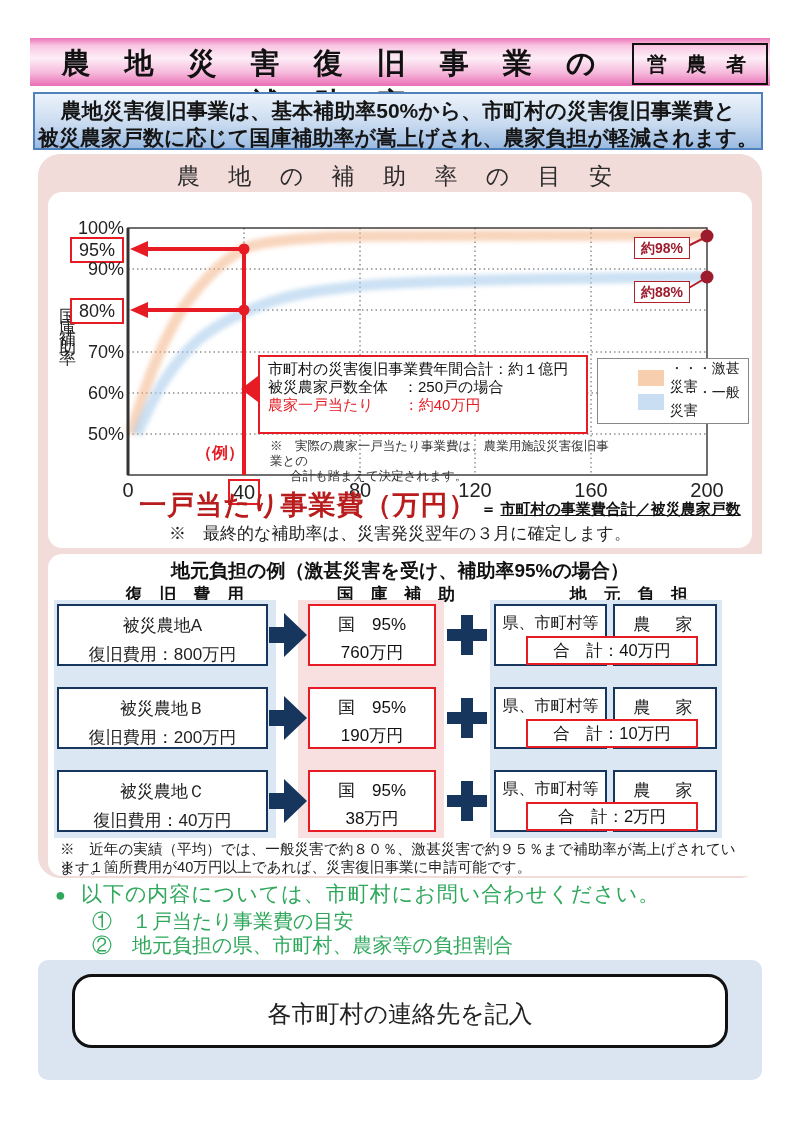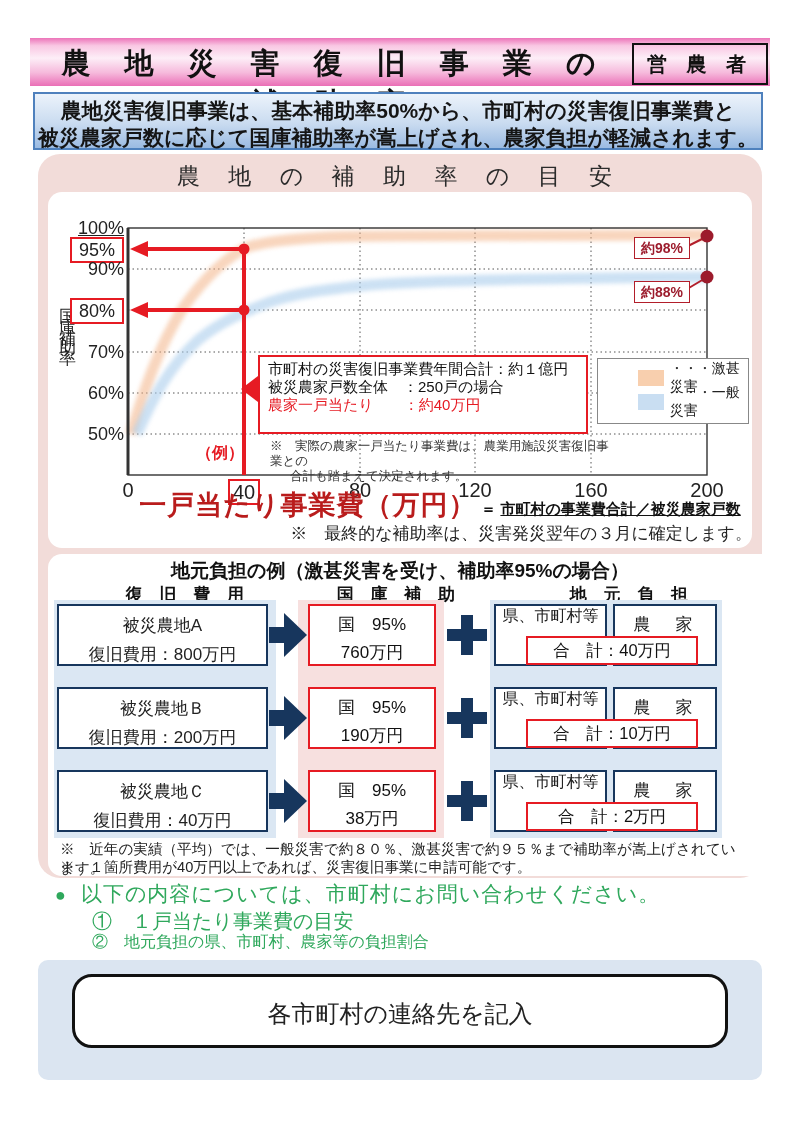--- a/index.html
+++ b/index.html
@@ -51,21 +51,21 @@
   .legend .sw.blue{background:#c9def2;}
   .legend .ltxt{font-size:14px;color:#222;}
 
   .endlabel{width:54px;height:20px;border:1.5px solid #b21e2a;color:#9c1b2c;background:#fff;
     font-size:14px;font-weight:bold;text-align:center;line-height:20px;}
 
   .xaxis-label{left:80px;top:295px;width:624px;text-align:center;white-space:nowrap;}
   .xaxis-label .big{font-size:27px;font-weight:bold;color:#b91c1c;letter-spacing:1px;}
   .xaxis-label .small{font-size:15px;font-weight:bold;color:#111;text-decoration:underline;}
   .xaxis-label .eq{font-size:15px;font-weight:bold;color:#111;}
-  .chart-note{left:0;top:330px;width:704px;text-align:right;font-size:17px;color:#222;}
+  .chart-note{left:0;top:330px;width:704px;text-align:center;font-size:17px;color:#222;}
 
   
   .diagbox{left:48px;top:554px;width:784px;height:322px;background:#ffffff;border-radius:14px;}
   .diag-title{left:0;top:4px;width:704px;text-align:center;font-size:19px;font-weight:bold;color:#111;}
   .colhead{top:29px;width:180px;text-align:right;font-size:17px;font-weight:bold;letter-spacing:6px;color:#111;}
   .band{top:46px;height:238px;}
   .band.blue{background:#dbe7f3;}
   .band.pink{background:#f7e0df;}
   .exrow{left:0;width:704px;height:62px;}
   .wbox{border:2px solid #17365d;background:#fff;box-sizing:border-box;text-align:center;color:#222;}
@@ -74,32 +74,32 @@
   .costbox .ct{margin-top:6px;font-size:17px;}
   .arrow-stem{left:221px;top:23px;width:15px;height:16px;background:#17365d;}
   .arrow-head{left:236px;top:9px;width:0;height:0;border-top:22px solid transparent;
     border-bottom:22px solid transparent;border-left:23px solid #17365d;}
   .natbox{left:260px;top:0;width:128px;height:62px;border:2.5px solid #e61b23;background:#fff;
     box-sizing:border-box;text-align:center;color:#111;}
   .natbox .rt{margin-top:7px;font-size:17px;}
   .natbox .am{margin-top:5px;font-size:17px;}
   .plus-v{left:413px;top:11px;width:12px;height:40px;background:#17365d;}
   .plus-h{left:399px;top:25px;width:40px;height:12px;background:#17365d;}
-  .locbox1{left:446px;top:0;width:113px;height:62px;font-size:16px;}
+  .locbox1{left:446px;top:0;width:113px;height:62px;font-size:16px;padding-top:7px;}
   .locbox2{left:565px;top:0;width:104px;height:62px;font-size:17px;letter-spacing:4px;padding-top:7px;}
   .totbox{left:478px;top:32px;width:172px;height:29px;border:2.5px solid #e61b23;background:#fff;
     box-sizing:border-box;text-align:center;font-size:16.5px;line-height:25px;color:#111;}
   .diag-note{left:12px;width:690px;font-size:14.6px;color:#222;}
 
   
   .green-line{color:#2fa85c;}
   .gl1{left:55px;top:880px;font-size:21px;letter-spacing:1px;}
   .gl1 .dot{font-size:18px;margin-right:14px;}
   .gl2{left:92px;top:908px;font-size:20px;}
-  .gl3{left:92px;top:932px;font-size:16px;}
+  .gl3{left:92px;top:932px;font-size:20px;}
 
   
   .botblue{left:38px;top:960px;width:724px;height:120px;background:#dbe5f1;border-radius:10px;}
   .botwhite{left:72px;top:974px;width:656px;height:74px;background:#fff;border:3.5px solid #111;
     border-radius:20px;text-align:center;font-size:24px;color:#222;line-height:74px;box-sizing:border-box;}
 </style>
 </head>
 <body>
 
 <div class="page">
@@ -152,21 +152,21 @@
       <line x1="196" y1="57" x2="98" y2="57" stroke="#e61b23" stroke-width="4"></line>
       <polygon points="82,57 100,49 100,65" fill="#e61b23"></polygon>
       <line x1="196" y1="118" x2="98" y2="118" stroke="#e61b23" stroke-width="4"></line>
       <polygon points="82,118 100,110 100,126" fill="#e61b23"></polygon>
       <circle cx="196" cy="57" r="5.5" fill="#e61b23"></circle>
       <circle cx="196" cy="118" r="5.5" fill="#e61b23"></circle>
     </svg>
 
     <div class="abs ytitle">国庫補助率</div>
 
-    <div class="abs ytick" style="top:25px;text-decoration:underline;">100%</div>
+    <div class="abs ytick" style="top:25px;">100%</div>
     <div class="abs ytick redbox" style="top:45px;">95%</div>
     <div class="abs ytick" style="top:66px;">90%</div>
     <div class="abs ytick redbox" style="top:106px;">80%</div>
     <div class="abs ytick" style="top:149px;">70%</div>
     <div class="abs ytick" style="top:190px;">60%</div>
     <div class="abs ytick" style="top:231px;">50%</div>
 
     <div class="abs xtick" style="left:50px;">0</div>
     <div class="abs xtick" style="left:166px;">
       <span class="redframe40">40</span>

